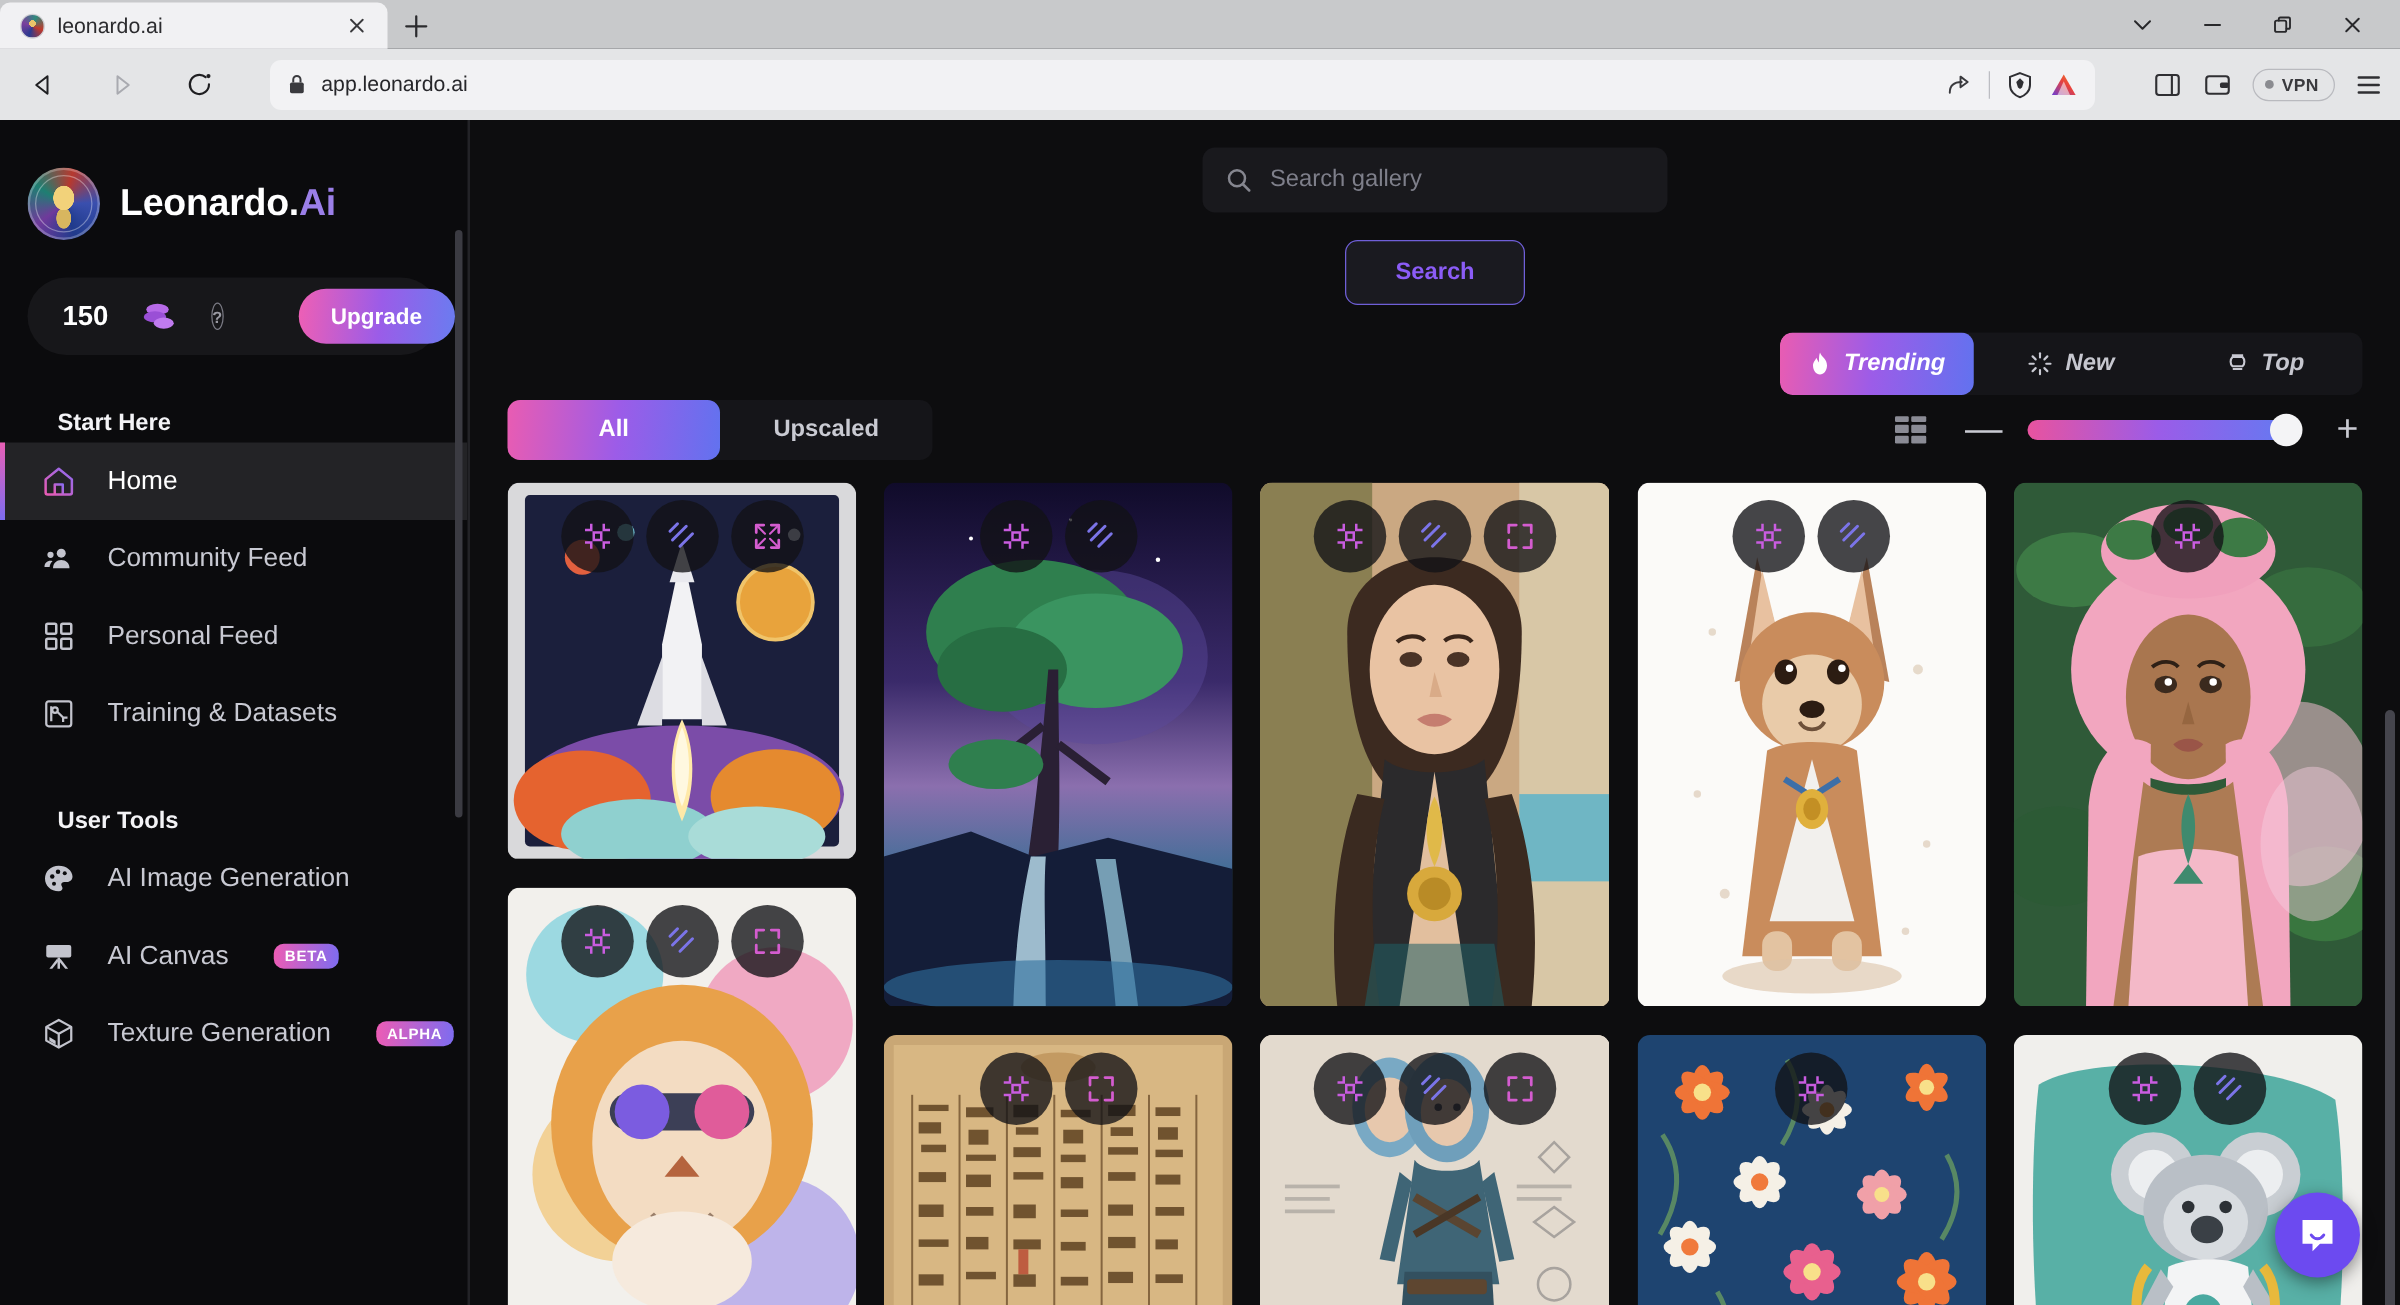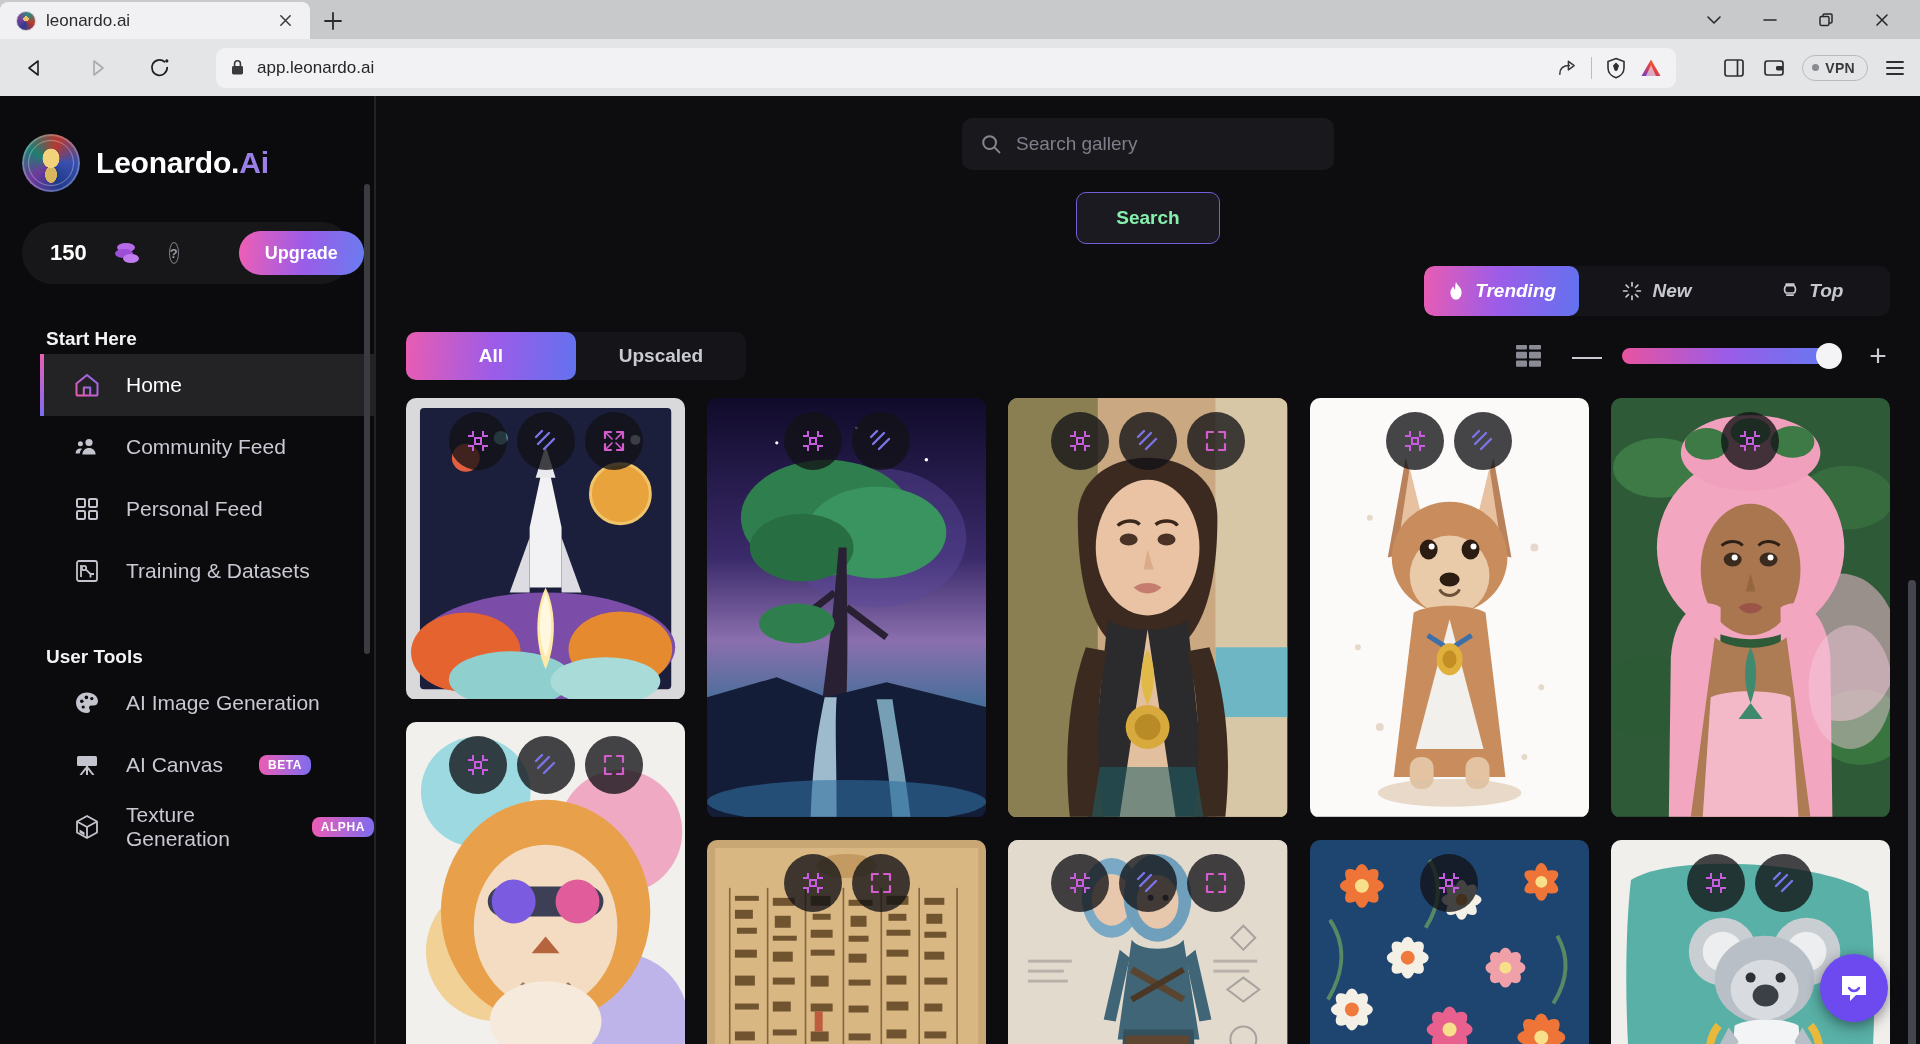--- a/index.html
+++ b/index.html
@@ -115,21 +115,21 @@
     background:linear-gradient(95deg,#ef5fb4 0%, #9b5ce8 52%, #6a7cf0 100%);
     color:#fff; font-size:18px; font-weight:700;
     display:flex; align-items:center; justify-content:center;
   }
 
   .nav-heading {
     font-size:19px; font-weight:700; color:#f3f3f6; padding:44px 0 4px 28px;margin-left:18px;
   }
   .nav-item {
     height:62px; display:flex; align-items:center; gap:24px; padding-left:32px;
-    color:#c8c9d2; font-size:21px; position:relative;margin-left:40px;
+    color:#c8c9d2; font-size:21px; position:relative;
   }
   .nav-item.active { background:#232326; color:#fff; }
   .nav-item.active::before {
     content:""; position:absolute; left:0; top:0; bottom:0; width:4px;
     background:linear-gradient(180deg,#e95fb5,#7d6cf0);
   }
   .nav-icon { width:30px; height:30px; flex:none; display:flex; align-items:center; justify-content:center; }
   .badge {
     font-size:12px; font-weight:800; letter-spacing:.6px; color:#fff;
     padding:3px 9px; border-radius:8px; margin-left:12px;
@@ -149,38 +149,38 @@
     width:372px; height:52px; background:#19191d; border-radius:10px;
     display:flex; align-items:center; gap:14px; padding:0 18px;
   }
   .search-input {
     background:transparent; border:none; outline:none; color:#d5d6dc;
     font-size:19px; font-family:inherit; width:100%;
   }
   .search-input::placeholder { color:#7e7f8a; }
   .search-btn {
     width:144px; height:52px; border-radius:10px; background:#1a1a20;
-    border:1.5px solid #6f5fd8; color:#86efac; font-size:19px; font-weight:700;
+    border:1.5px solid #6f5fd8; color:#8b5cf6; font-size:19px; font-weight:700;
     display:flex; align-items:center; justify-content:center;text-align:center;
   }
   .seg-right { margin-left:auto; display:flex; align-items:center; }
   .seg-group {
     display:flex; background:#151519; border-radius:10px; overflow:hidden;
     height:50px; width:466px;
   }
   .seg {
     flex:1; display:flex; align-items:center; justify-content:center; gap:10px;
     color:#c6c7cf; font-size:19px; font-weight:600;font-style:italic;
   }
   .seg.active {
     background:linear-gradient(95deg,#e95cb2 0%, #9c5ce8 48%, #6272ef 100%);
     color:#fff; border-radius:10px;
   }
 
-  .toolbar-row2 { display:flex; align-items:center; margin-top:16px; }
+  .toolbar-row2 { display:flex; align-items:center; margin-top:4px; }
   .tabs { display:flex; background:#151519; border-radius:10px; height:48px; width:340px; }
   .tab-pill {
     flex:1; display:flex; align-items:center; justify-content:center;
     color:#c9cad2; font-size:19px; font-weight:600;
   }
   .tab-pill.active {
     background:linear-gradient(95deg,#e95cb2 0%, #9c5ce8 52%, #6272ef 100%);
     color:#fff; border-radius:10px; font-weight:700;
   }
   .zoom-controls { margin-left:auto; display:flex; align-items:center; gap:26px; }

